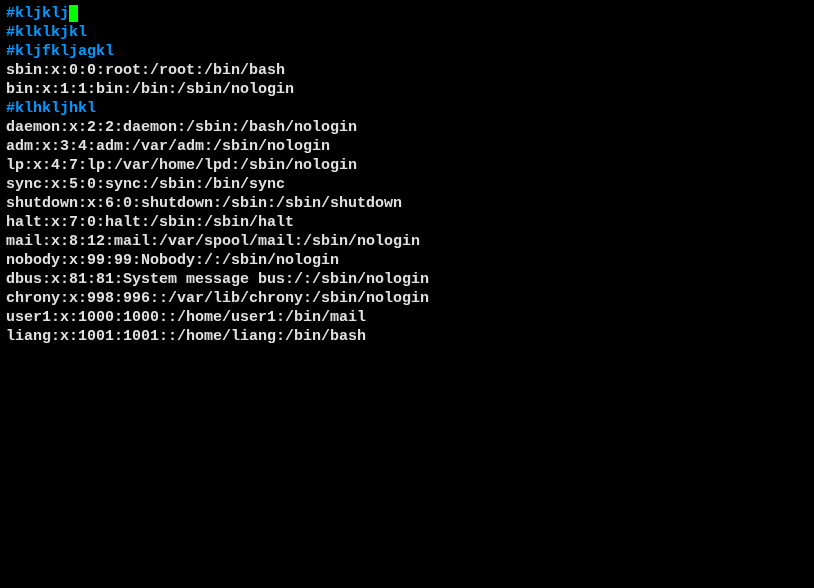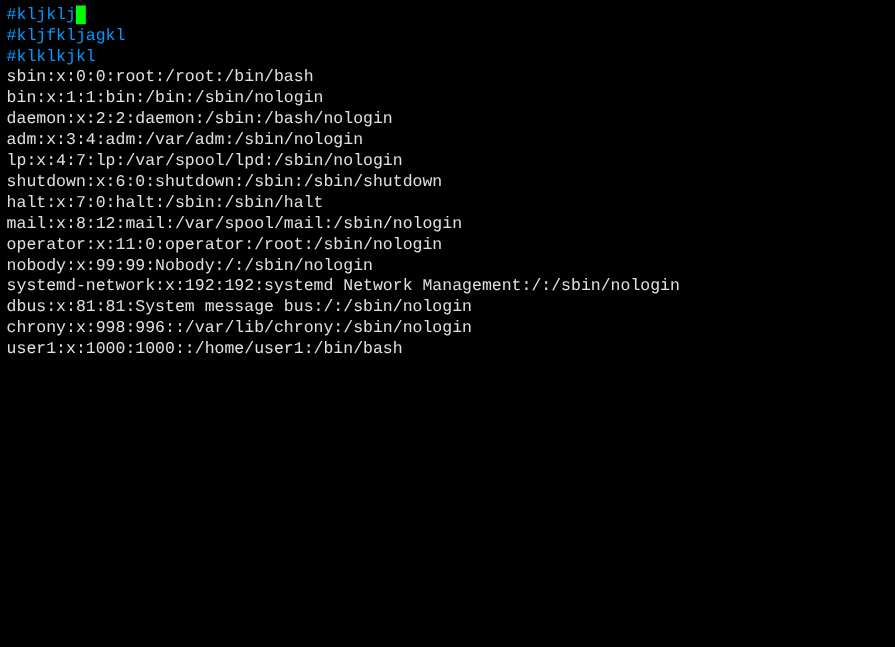--- a/index.html
+++ b/index.html
@@ -13,48 +13,49 @@
       height: 588px;
       overflow: hidden;
       font-family: 'Consolas', 'Courier New', monospace;
       font-size: 15px;
       line-height: 19px;
       padding: 4px 6px;
     }
     .line {
       white-space: pre;
       color: #e0e0e0;
-      font-weight: normal;
+      font-weight: bold;
     }
     .comment {
       color: #0099ff;
     }
     .cursor {
       background: #00ff00;
       color: #00ff00;
       display: inline-block;
       width: 9px;
       height: 17px;
       vertical-align: text-bottom;
     }
   </style>
 </head>
 <body>
 
 <div id="terminal">
     <div class="line comment">#kljklj<span class="cursor"> </span></div>
+    <div class="line comment">#klklkjkl</div>
     <div class="line comment">#kljfkljagkl</div>
-    <div class="line comment">#klklkjkl</div>
     <div class="line">sbin:x:0:0:root:/root:/bin/bash</div>
     <div class="line">bin:x:1:1:bin:/bin:/sbin/nologin</div>
+    <div class="line comment">#klhkljhkl</div>
     <div class="line">daemon:x:2:2:daemon:/sbin:/bash/nologin</div>
     <div class="line">adm:x:3:4:adm:/var/adm:/sbin/nologin</div>
-    <div class="line">lp:x:4:7:lp:/var/spool/lpd:/sbin/nologin</div>
+    <div class="line">lp:x:4:7:lp:/var/home/lpd:/sbin/nologin</div>
+    <div class="line">sync:x:5:0:sync:/sbin:/bin/sync</div>
     <div class="line">shutdown:x:6:0:shutdown:/sbin:/sbin/shutdown</div>
     <div class="line">halt:x:7:0:halt:/sbin:/sbin/halt</div>
     <div class="line">mail:x:8:12:mail:/var/spool/mail:/sbin/nologin</div>
-    <div class="line">operator:x:11:0:operator:/root:/sbin/nologin</div>
     <div class="line">nobody:x:99:99:Nobody:/:/sbin/nologin</div>
-    <div class="line">systemd-network:x:192:192:systemd Network Management:/:/sbin/nologin</div>
     <div class="line">dbus:x:81:81:System message bus:/:/sbin/nologin</div>
     <div class="line">chrony:x:998:996::/var/lib/chrony:/sbin/nologin</div>
-    <div class="line">user1:x:1000:1000::/home/user1:/bin/bash</div>
+    <div class="line">user1:x:1000:1000::/home/user1:/bin/mail</div>
+    <div class="line">liang:x:1001:1001::/home/liang:/bin/bash</div>
   </div>
 
 </body></html>

